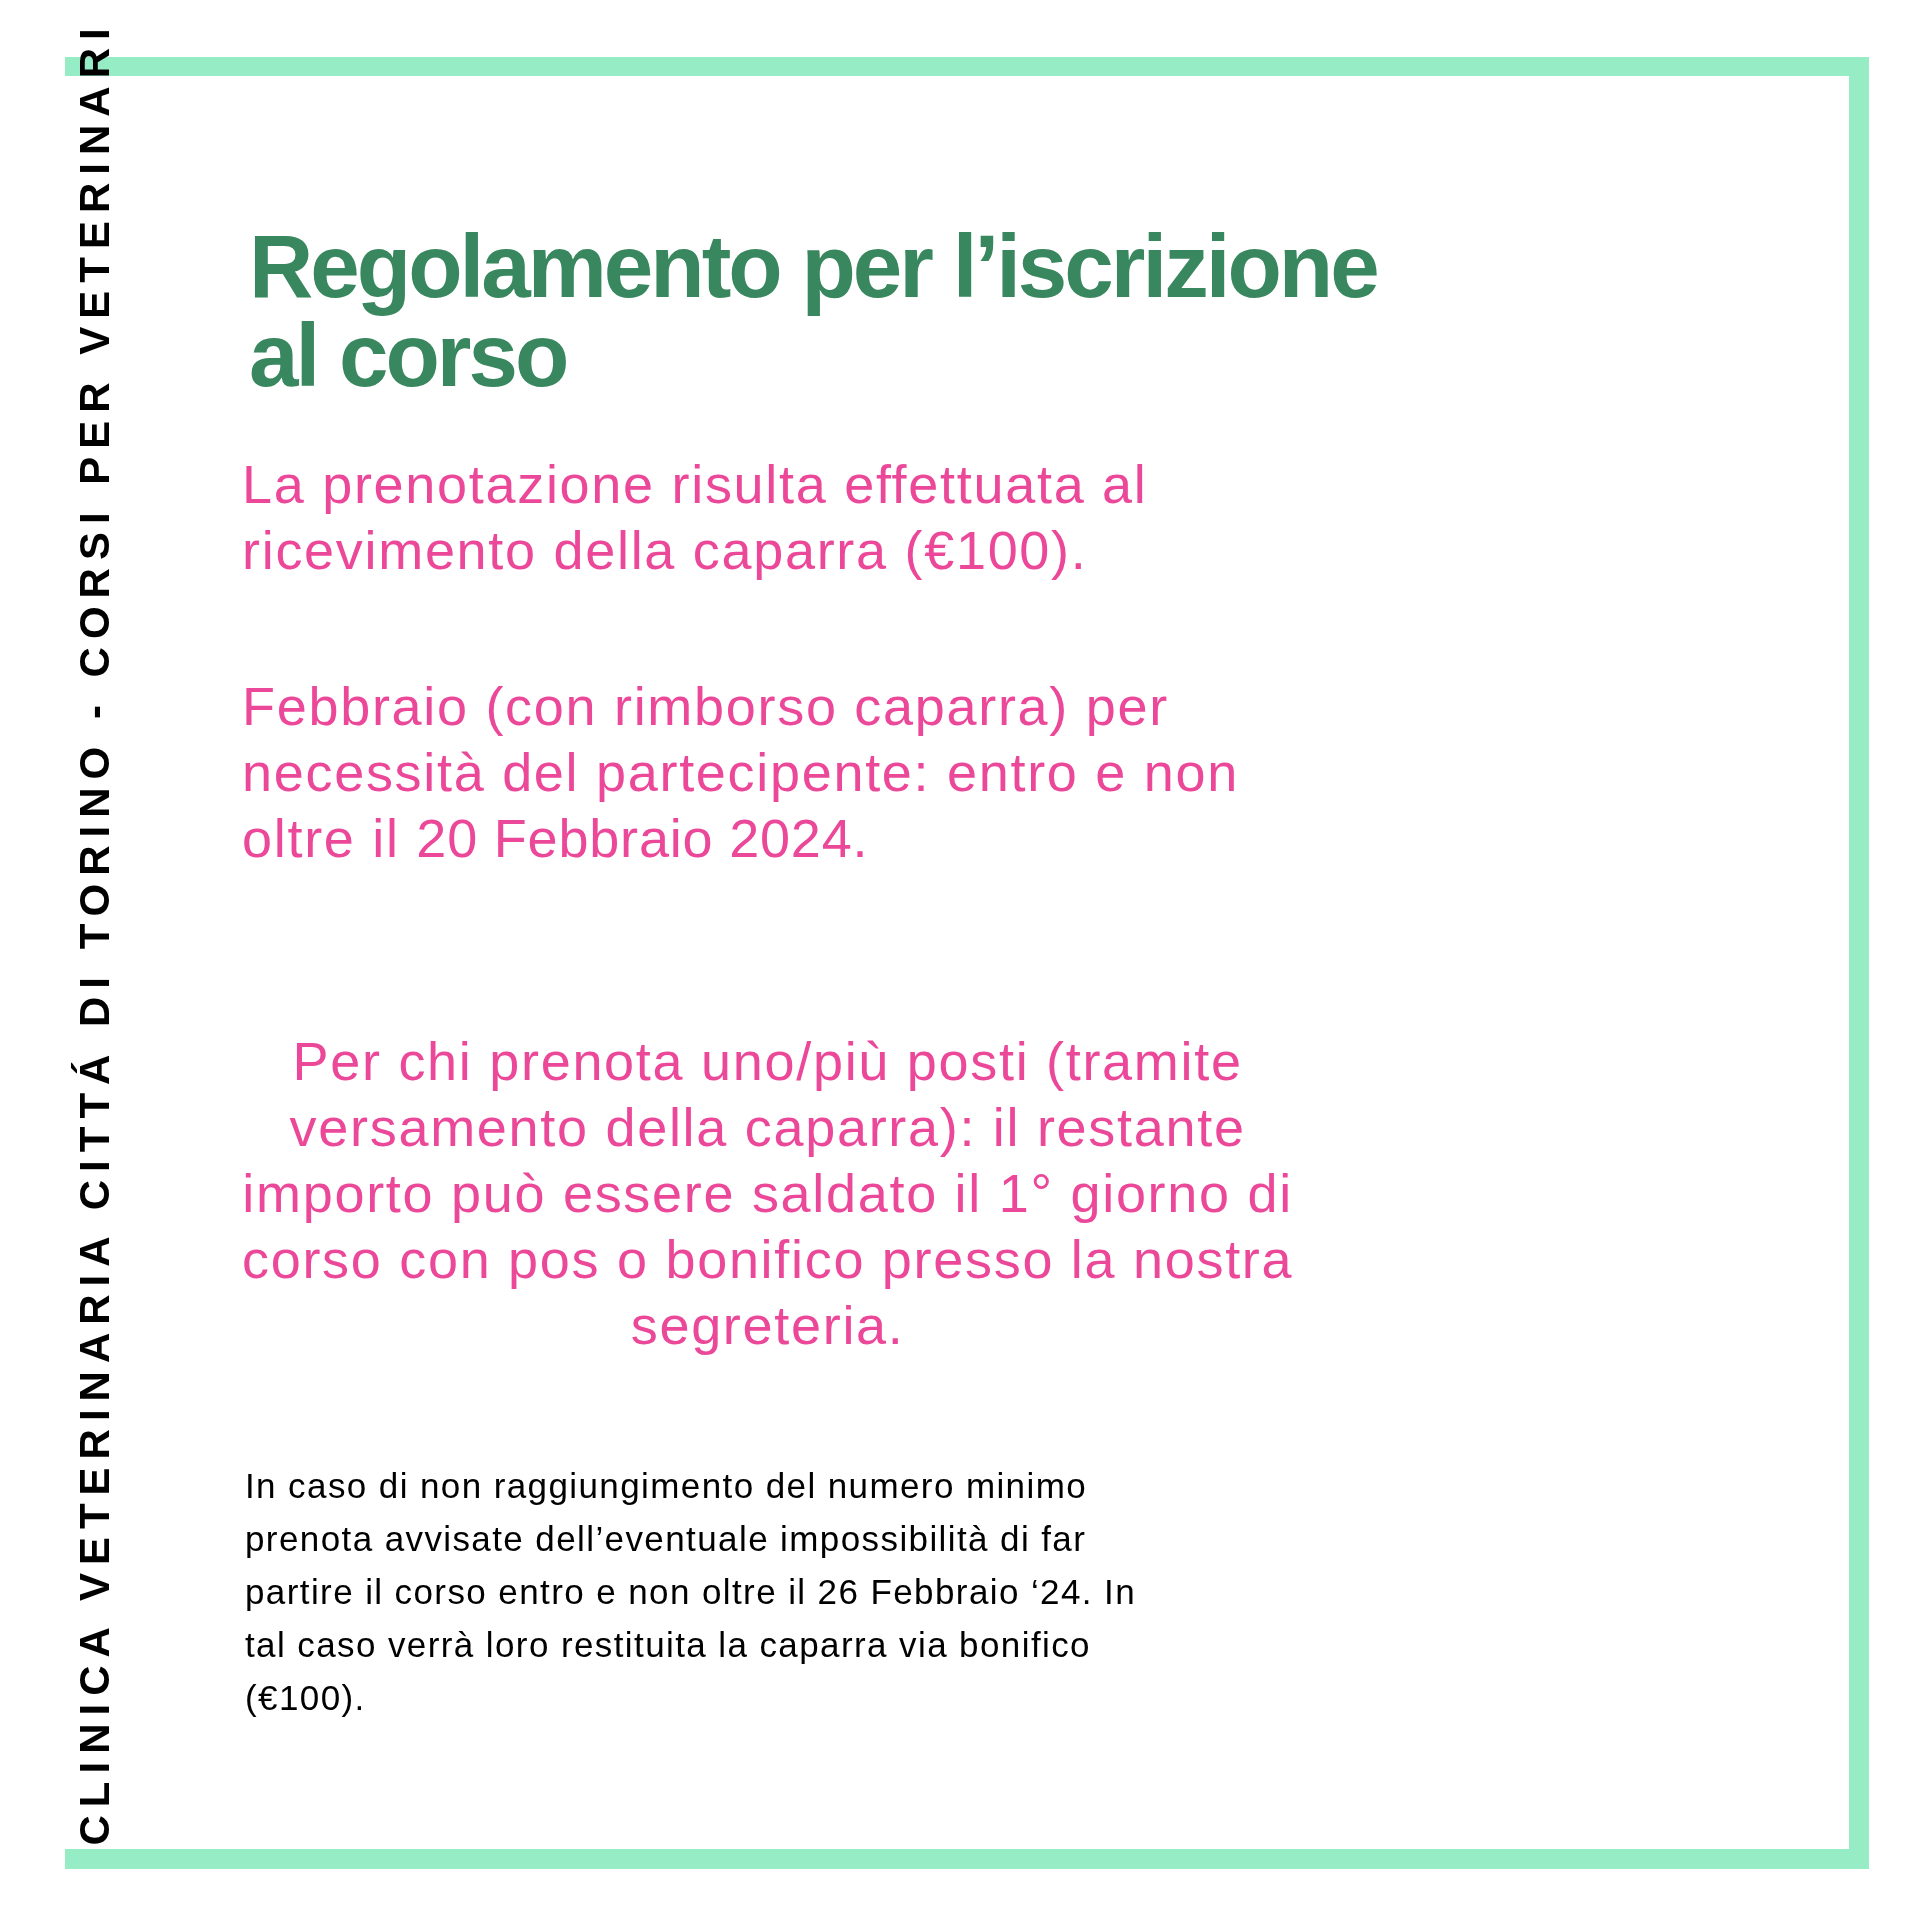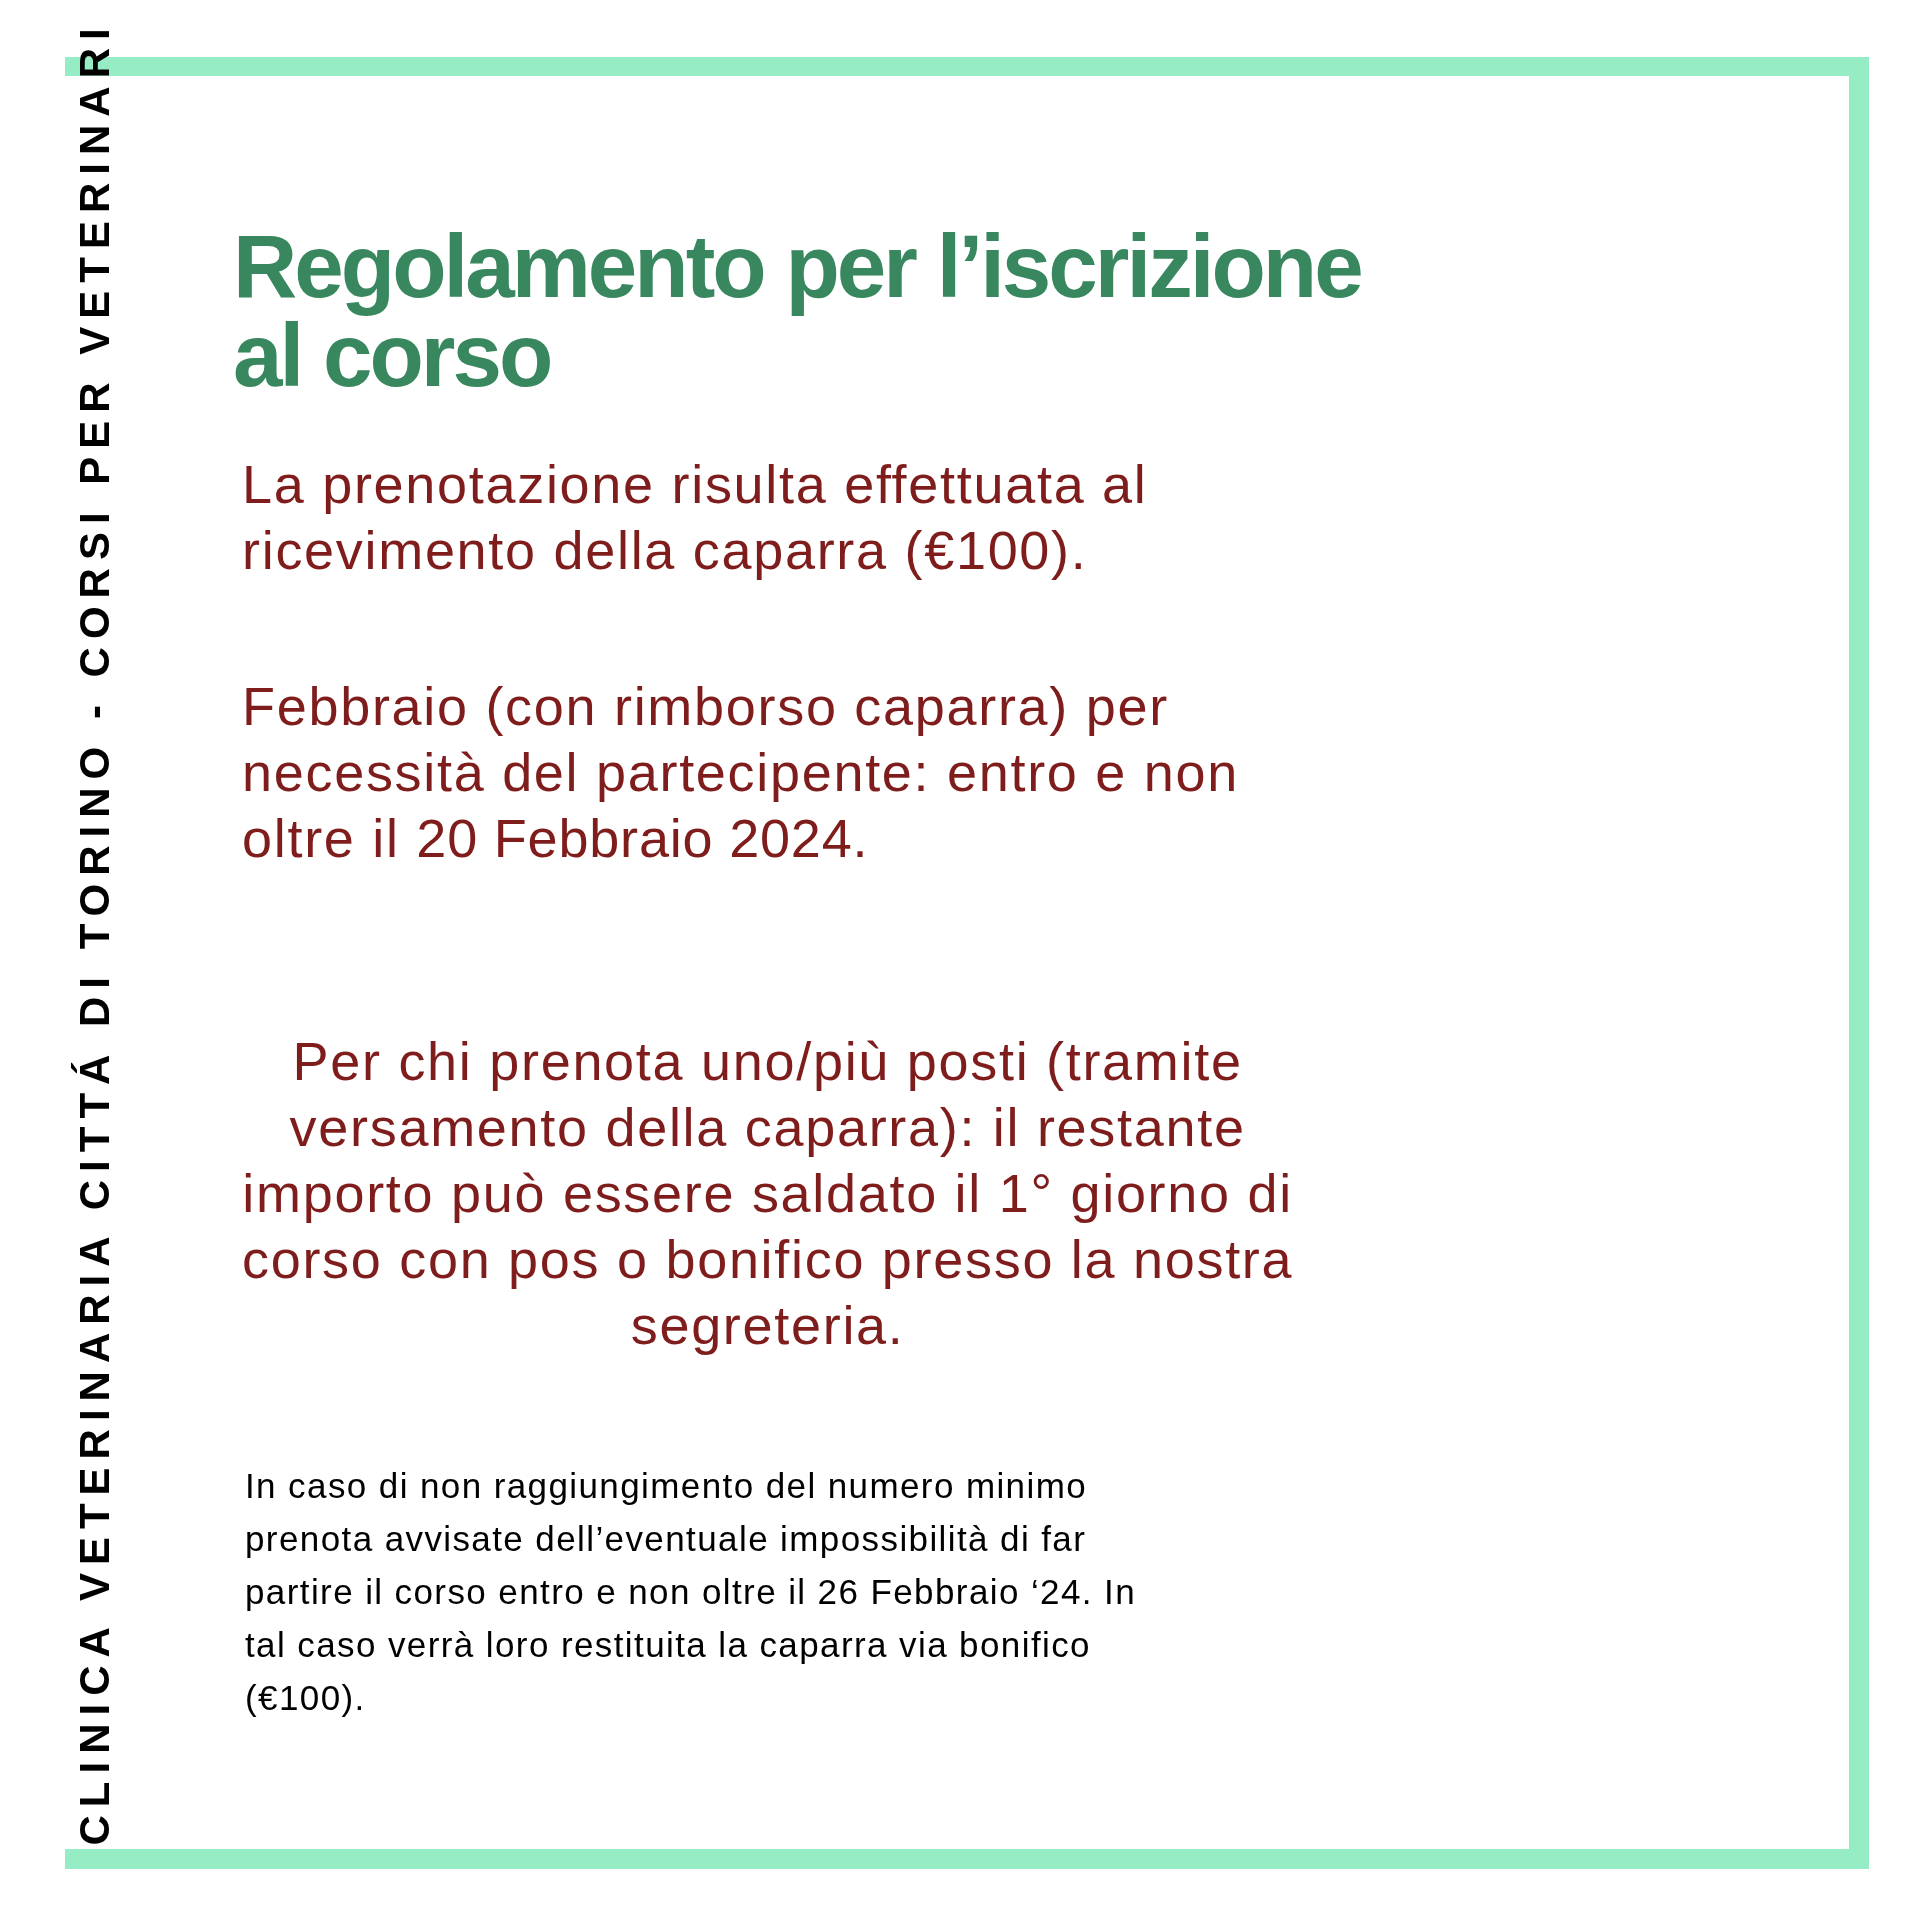--- a/index.html
+++ b/index.html
@@ -38,40 +38,40 @@
     font-weight: bold;
     font-size: 42px;
     line-height: 45px;
     letter-spacing: 8px;
     white-space: nowrap;
     color: #000;
   }
 
   .title {
     position: absolute;
-    left: 233px;
+    left: 249px;
     top: 222px;
     margin: 0;
     font-family: "Liberation Sans", sans-serif;
     font-weight: bold;
     font-size: 89px;
     line-height: 89px;
     letter-spacing: -3px;
   }
   .title span { display: block; white-space: nowrap; }
 
   .para {
     position: absolute;
     left: 242px;
     margin: 0;
     font-family: "Liberation Sans", sans-serif;
     font-size: 54px;
     line-height: 66px;
     letter-spacing: 1.7px;
-    color: #7f1d1d;
+    color: #ec4899;
   }
   .para .line { display: block; white-space: nowrap; }
   .para b { font-weight: normal; letter-spacing: 0.8px; }
 
   .p1 { top: 451px; }
   .p2 { top: 673px; }
   .p3 { top: 1028px; text-align: center; }
 
   .note {
     position: absolute;

